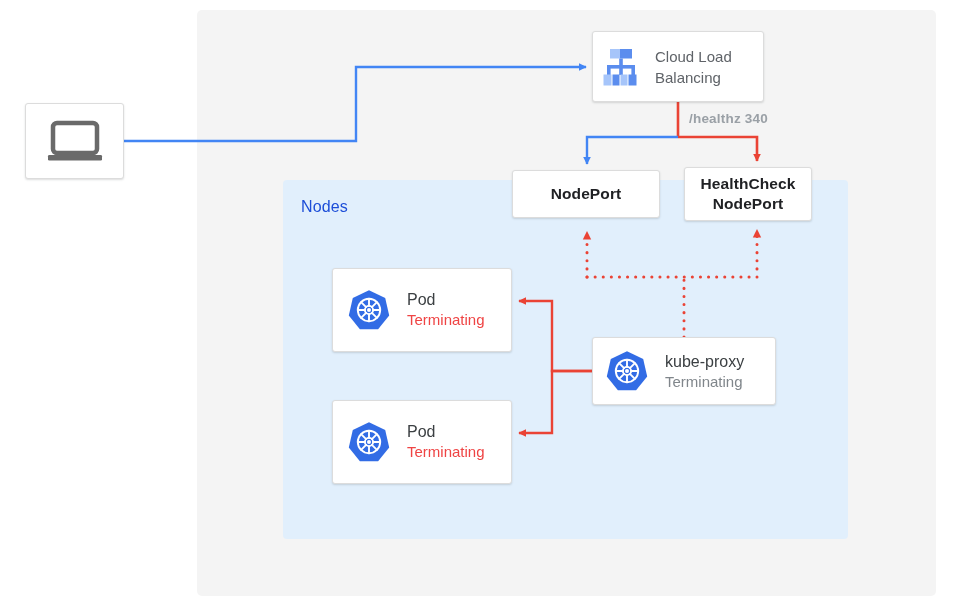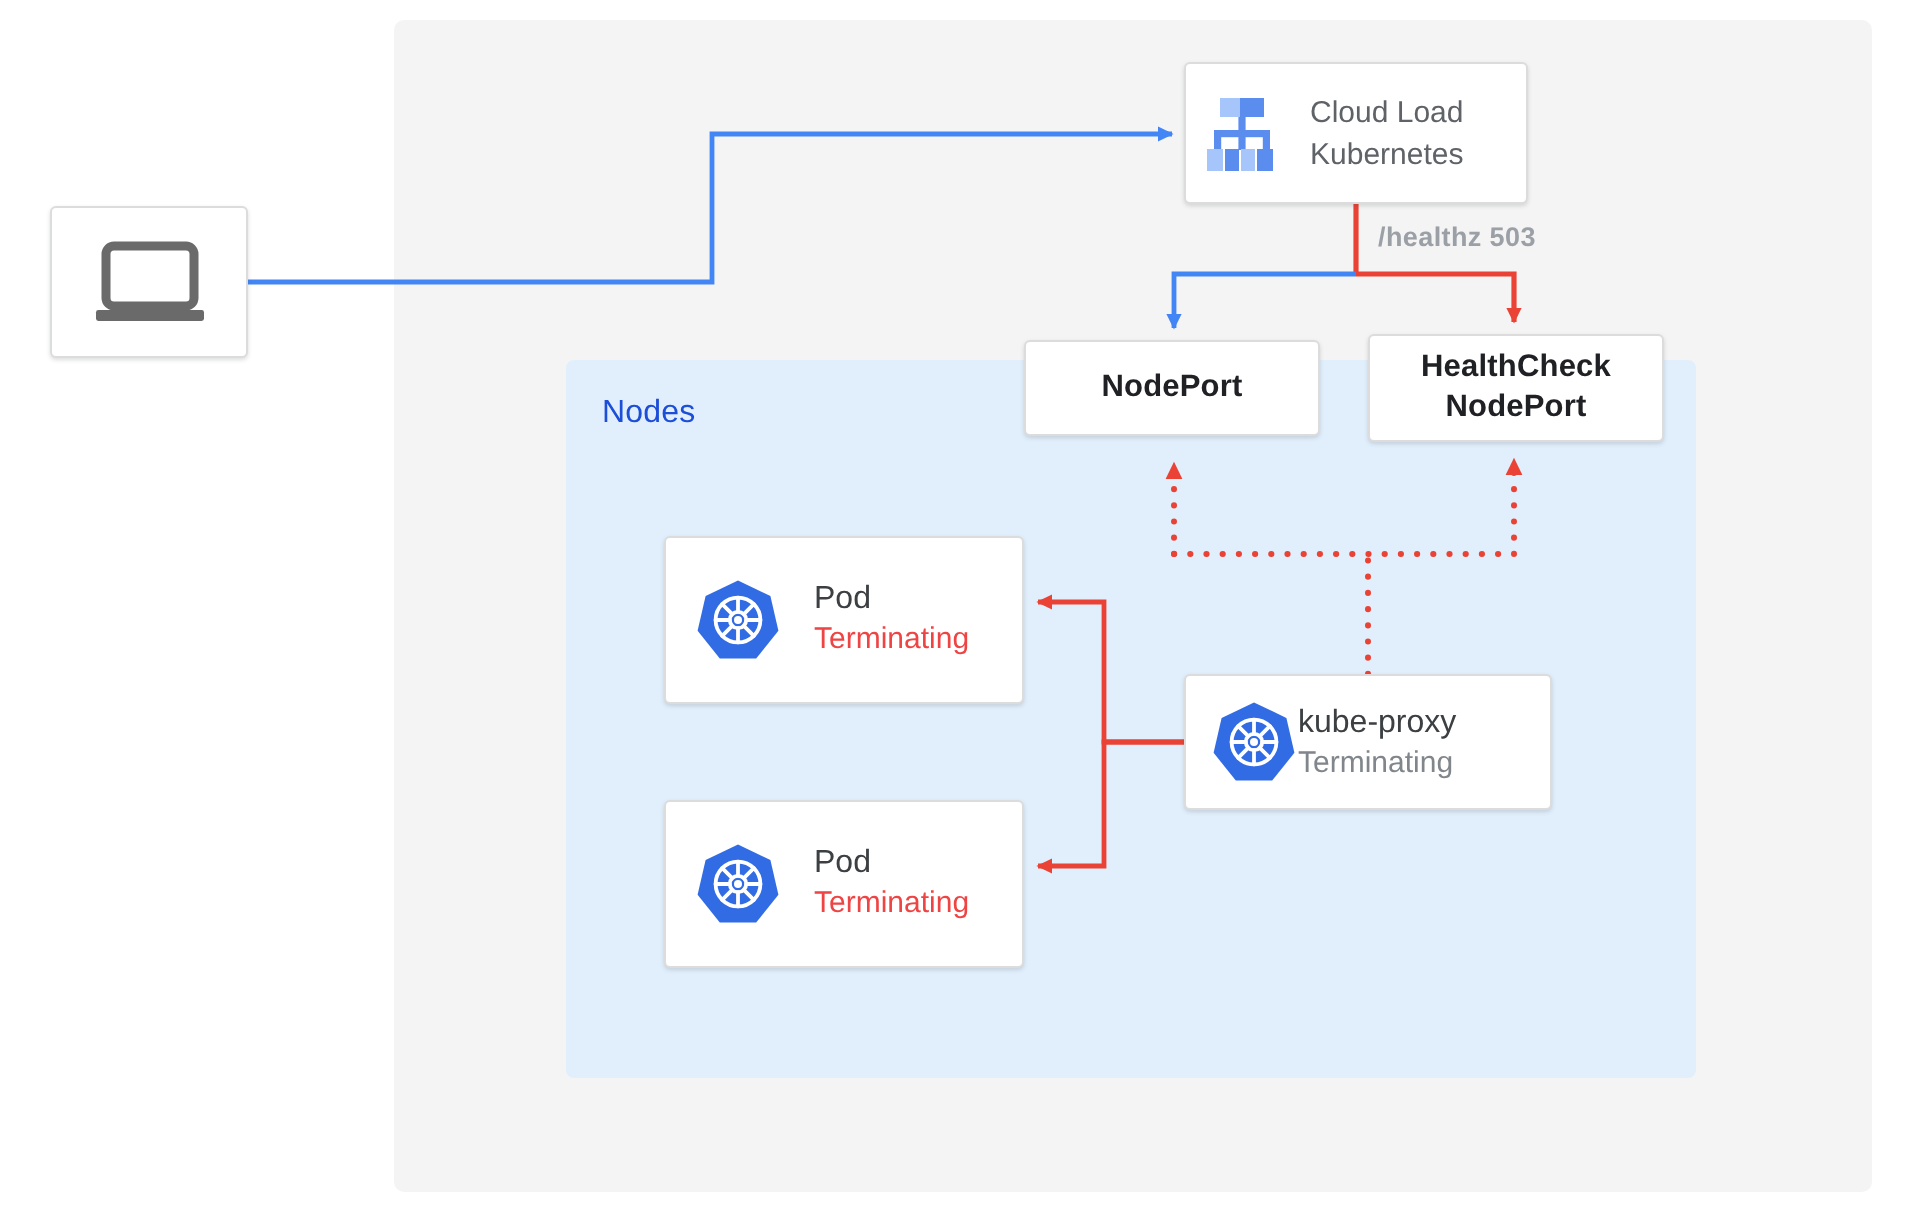--- a/index.html
+++ b/index.html
@@ -92,21 +92,21 @@
     top: 170px;
     width: 148px;
     height: 48px;
     display: flex;
     align-items: center;
     justify-content: center;
   }
   .hcnodeport-card {
     left: 684px;
     top: 167px;
-    width: 148px;
+    width: 128px;
     height: 54px;
     display: flex;
     align-items: center;
     justify-content: center;
   }
   .port-label {
     font-weight: bold;
     font-size: 15.5px;
     color: #202124;
     text-align: center;
@@ -141,21 +141,21 @@
   .proxy-card {
     left: 592px;
     top: 337px;
     width: 184px;
     height: 68px;
     display: flex;
     flex-direction: row;
     align-items: center;
     padding-left: 12px;
   }
-  .proxy-text { }
+  .proxy-text { margin-left: 16px; }
   .proxy-title {
     font-size: 16px;
     color: #3c4043;
     line-height: 21px;
   }
   .proxy-sub {
     font-size: 15px;
     color: #80868b;
     line-height: 20px;
   }
@@ -215,21 +215,21 @@
     <path d="M587,277 L757,277" fill="none" stroke="#ea4335" stroke-width="3" stroke-linecap="round" stroke-dasharray="0.1 8"></path>
 
     <path d="M587,277 L587,232" fill="none" stroke="#ea4335" stroke-width="3" stroke-linecap="round" stroke-dasharray="0.1 8" marker-end="url(#arrow-red-dot)"></path>
 
     <path d="M757,277 L757,230" fill="none" stroke="#ea4335" stroke-width="3" stroke-linecap="round" stroke-dasharray="0.1 8" marker-end="url(#arrow-red-dot)"></path>
 
     <path d="M592,371 L552,371 L552,301 L519,301" fill="none" stroke="#ea4335" stroke-width="2.4" marker-end="url(#arrow-red)"></path>
     <path d="M592,371 L552,371 L552,433 L519,433" fill="none" stroke="#ea4335" stroke-width="2.4" marker-end="url(#arrow-red)"></path>
   </svg>
 
-  <div class="healthz-label">/healthz 503</div>
+  <div class="healthz-label">/healthz 340</div>
 
   <div class="card client-card">
     <svg class="laptop-icon" width="60" height="44" viewBox="0 0 60 44">
       <rect x="8" y="4" width="44" height="30" rx="4" ry="4" fill="none" stroke="#6a6a6a" stroke-width="4.5"></rect>
       <rect x="3" y="36" width="54" height="5.5" rx="1.2" fill="#6a6a6a"></rect>
     </svg>
   </div>
 
   <div class="card clb-card">
     <svg class="clb-icon" viewBox="0 0 48 44">
@@ -240,21 +240,21 @@
       <rect x="10" y="20" width="3.6" height="10" fill="#5b8dee"></rect>
       <rect x="22.2" y="20" width="3.6" height="10" fill="#5b8dee"></rect>
       <rect x="34.4" y="20" width="3.6" height="10" fill="#5b8dee"></rect>
       <rect x="6.5" y="29.5" width="8" height="11" fill="#a6c5fa"></rect>
       <rect x="15.5" y="29.5" width="7" height="11" fill="#5b8dee"></rect>
       <rect x="23.5" y="29.5" width="7" height="11" fill="#a6c5fa"></rect>
       <rect x="31.5" y="29.5" width="8" height="11" fill="#5b8dee"></rect>
     </svg>
     <div class="clb-text">
       <div>Cloud Load</div>
-      <div>Kubernetes</div>
+      <div>Balancing</div>
     </div>
   </div>
 
   <div class="card nodeport-card">
     <div class="port-label">NodePort</div>
   </div>
 
   <div class="card hcnodeport-card">
     <div class="port-label">
       <div>HealthCheck</div>

